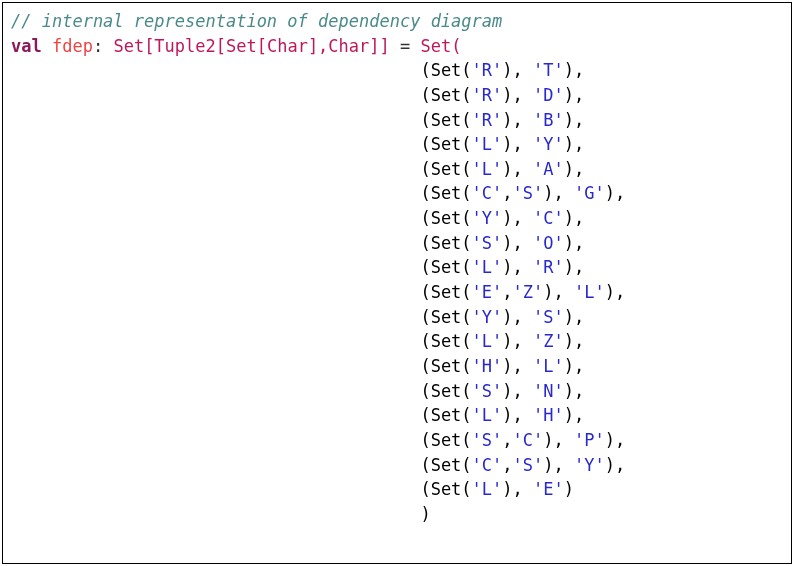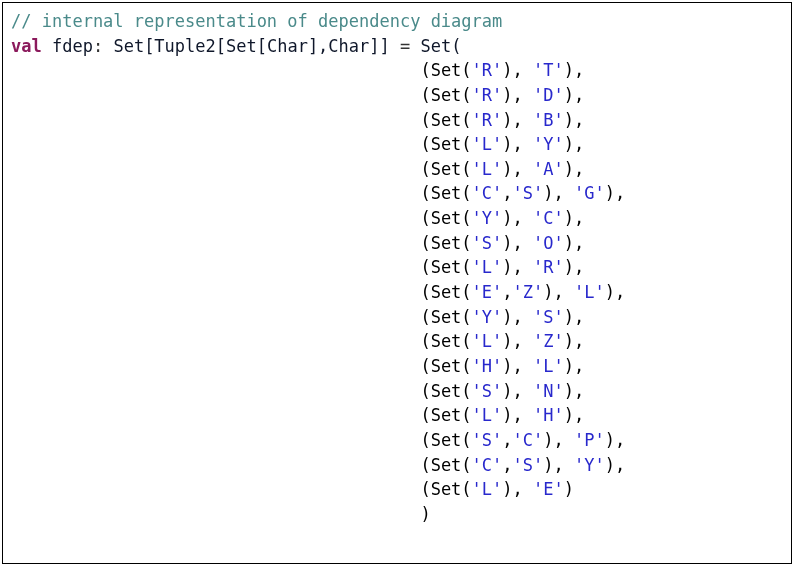--- a/index.html
+++ b/index.html
@@ -21,30 +21,31 @@
     .code-container {
       border: 1px solid #000000;
       padding: 6px 8px;
       width: 790px;
       height: 562px;
       margin: 2px;
       white-space: pre;
     }
     .comment {
       color: #4a8a8a;
+      font-style: italic;
     }
     .keyword {
       color: #8b1a5c;
       font-weight: bold;
     }
     .typename {
-      color: #0f172a;
+      color: #be185d;
     }
     .funcname {
-      color: #0f172a;
+      color: #ef4444;
     }
     .char-lit {
       color: #2828cc;
     }
     .paren {
       color: #000000;
     }
     .oper {
       color: #333333;
     }

